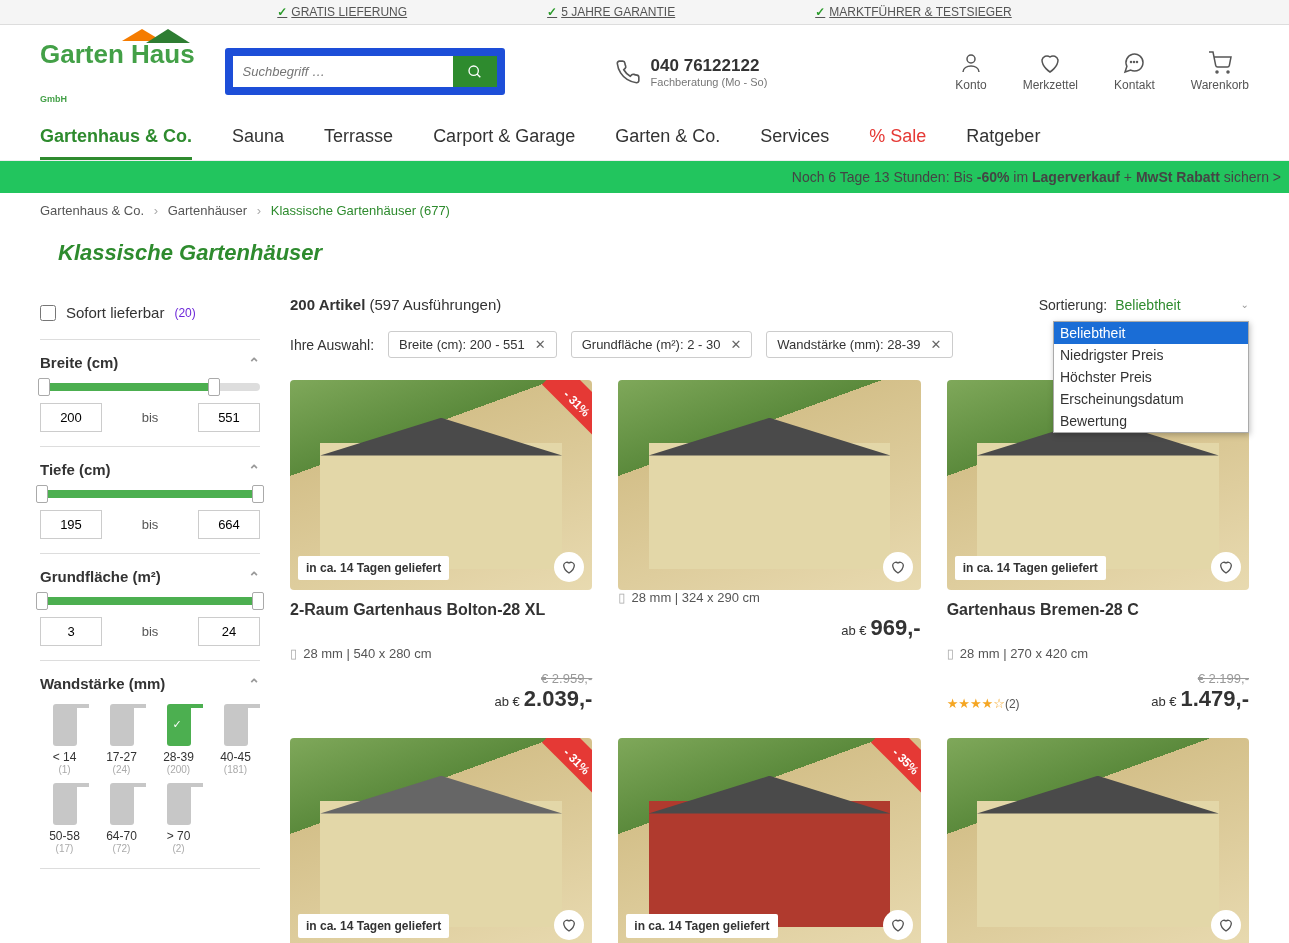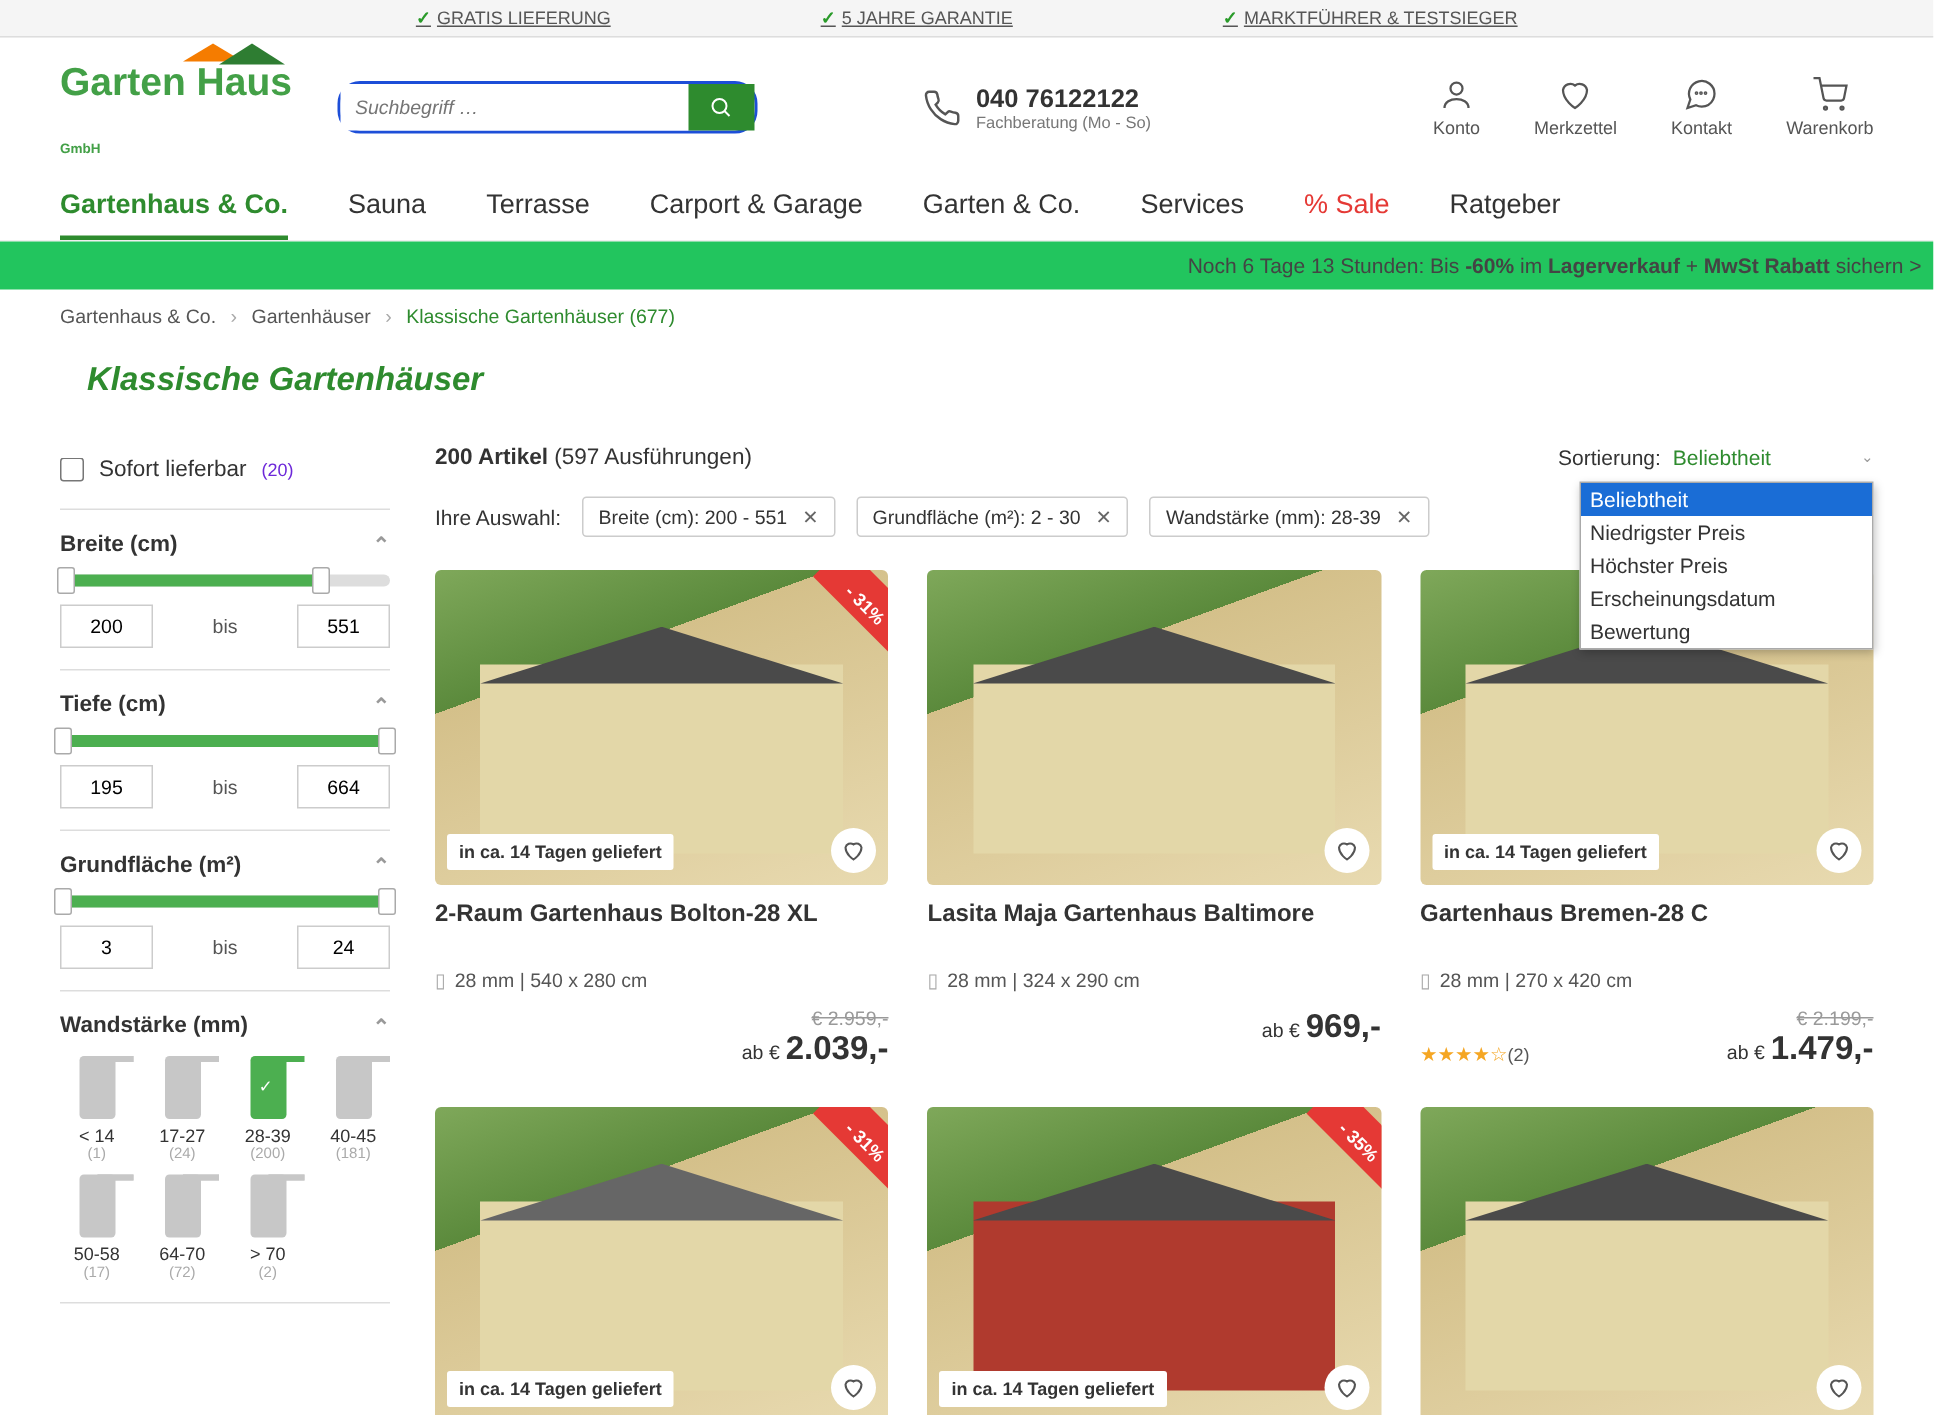--- a/index.html
+++ b/index.html
@@ -8,21 +8,21 @@
 .top-bar { background: #f5f5f5; border-bottom: 1px solid #ddd; padding: 5px 0; display: flex; justify-content: center; gap: 140px; font-size: 12px; }
 .top-bar a { color: #555; text-decoration: underline; display: flex; align-items: center; gap: 4px; }
 .top-bar a::before { content: "✓"; color: #2a9b2a; font-weight: bold; }
 
 .header { display: flex; align-items: center; padding: 14px 40px; gap: 30px; }
 .logo { font-size: 26px; font-weight: bold; color: #43a047; position: relative; }
 .logo .roof { position: absolute; top: -10px; left: 82px; width: 0; height: 0; border-left: 20px solid transparent; border-right: 20px solid transparent; border-bottom: 12px solid #f57c00; }
 .logo .roof2 { position: absolute; top: -10px; left: 106px; width: 0; height: 0; border-left: 22px solid transparent; border-right: 22px solid transparent; border-bottom: 14px solid #2e7d32; }
 .logo-sub { font-size: 9px; color: #43a047; margin-top: 24px; }
 
-.search-wrap { flex: 0 0 280px; display: flex; border: 2px solid #1d4ed8; border-radius: 15px; }
+.search-wrap { flex: 0 0 280px; display: flex; border: 8px solid #1d4ed8; border-radius: 3px; }
 .search-input { flex: 1; border: none; padding: 8px 10px; font-size: 13px; font-style: italic; color: #888; outline: none; }
 .search-btn { background: #2e8b2e; border: none; padding: 0 14px; color: #fff; cursor: pointer; display: flex; align-items: center; }
 
 .phone-area { display: flex; align-items: center; gap: 10px; margin-left: 80px; }
 .phone-num { font-size: 17px; font-weight: 600; }
 .phone-sub { font-size: 11px; color: #777; }
 
 .header-icons { margin-left: auto; display: flex; gap: 36px; }
 .header-icon { text-align: center; font-size: 12px; color: #555; cursor: pointer; }
 .header-icon svg { width: 24px; height: 24px; display: block; margin: 0 auto 3px; stroke: #555; fill: none; stroke-width: 1.5; }
@@ -350,21 +350,20 @@
         </div>
         <div class="card">
           <div class="card-img ">
 
     <div class="heart">
               <svg viewBox="0 0 24 24" width="16" height="16" fill="none" stroke="#555" stroke-width="2">
                 <path d="M12 21s-8-5-8-12a5 5 0 0 1 8-3 5 5 0 0 1 8 3c0 7-8 12-8 12z"></path>
               </svg>
             </div>
   </div>
-          <div class="card-title">Lasita Maja Gartenhaus Baltimore</div>
     <div class="card-spec">28 mm | 324 x 290 cm</div>
     <div class="card-price-row">
       <div></div>
       <div class="price-block">
 
         <div class="price-new"><span class="ab">ab   €</span>969,-</div>
       </div>
     </div>
         </div>
         <div class="card">

